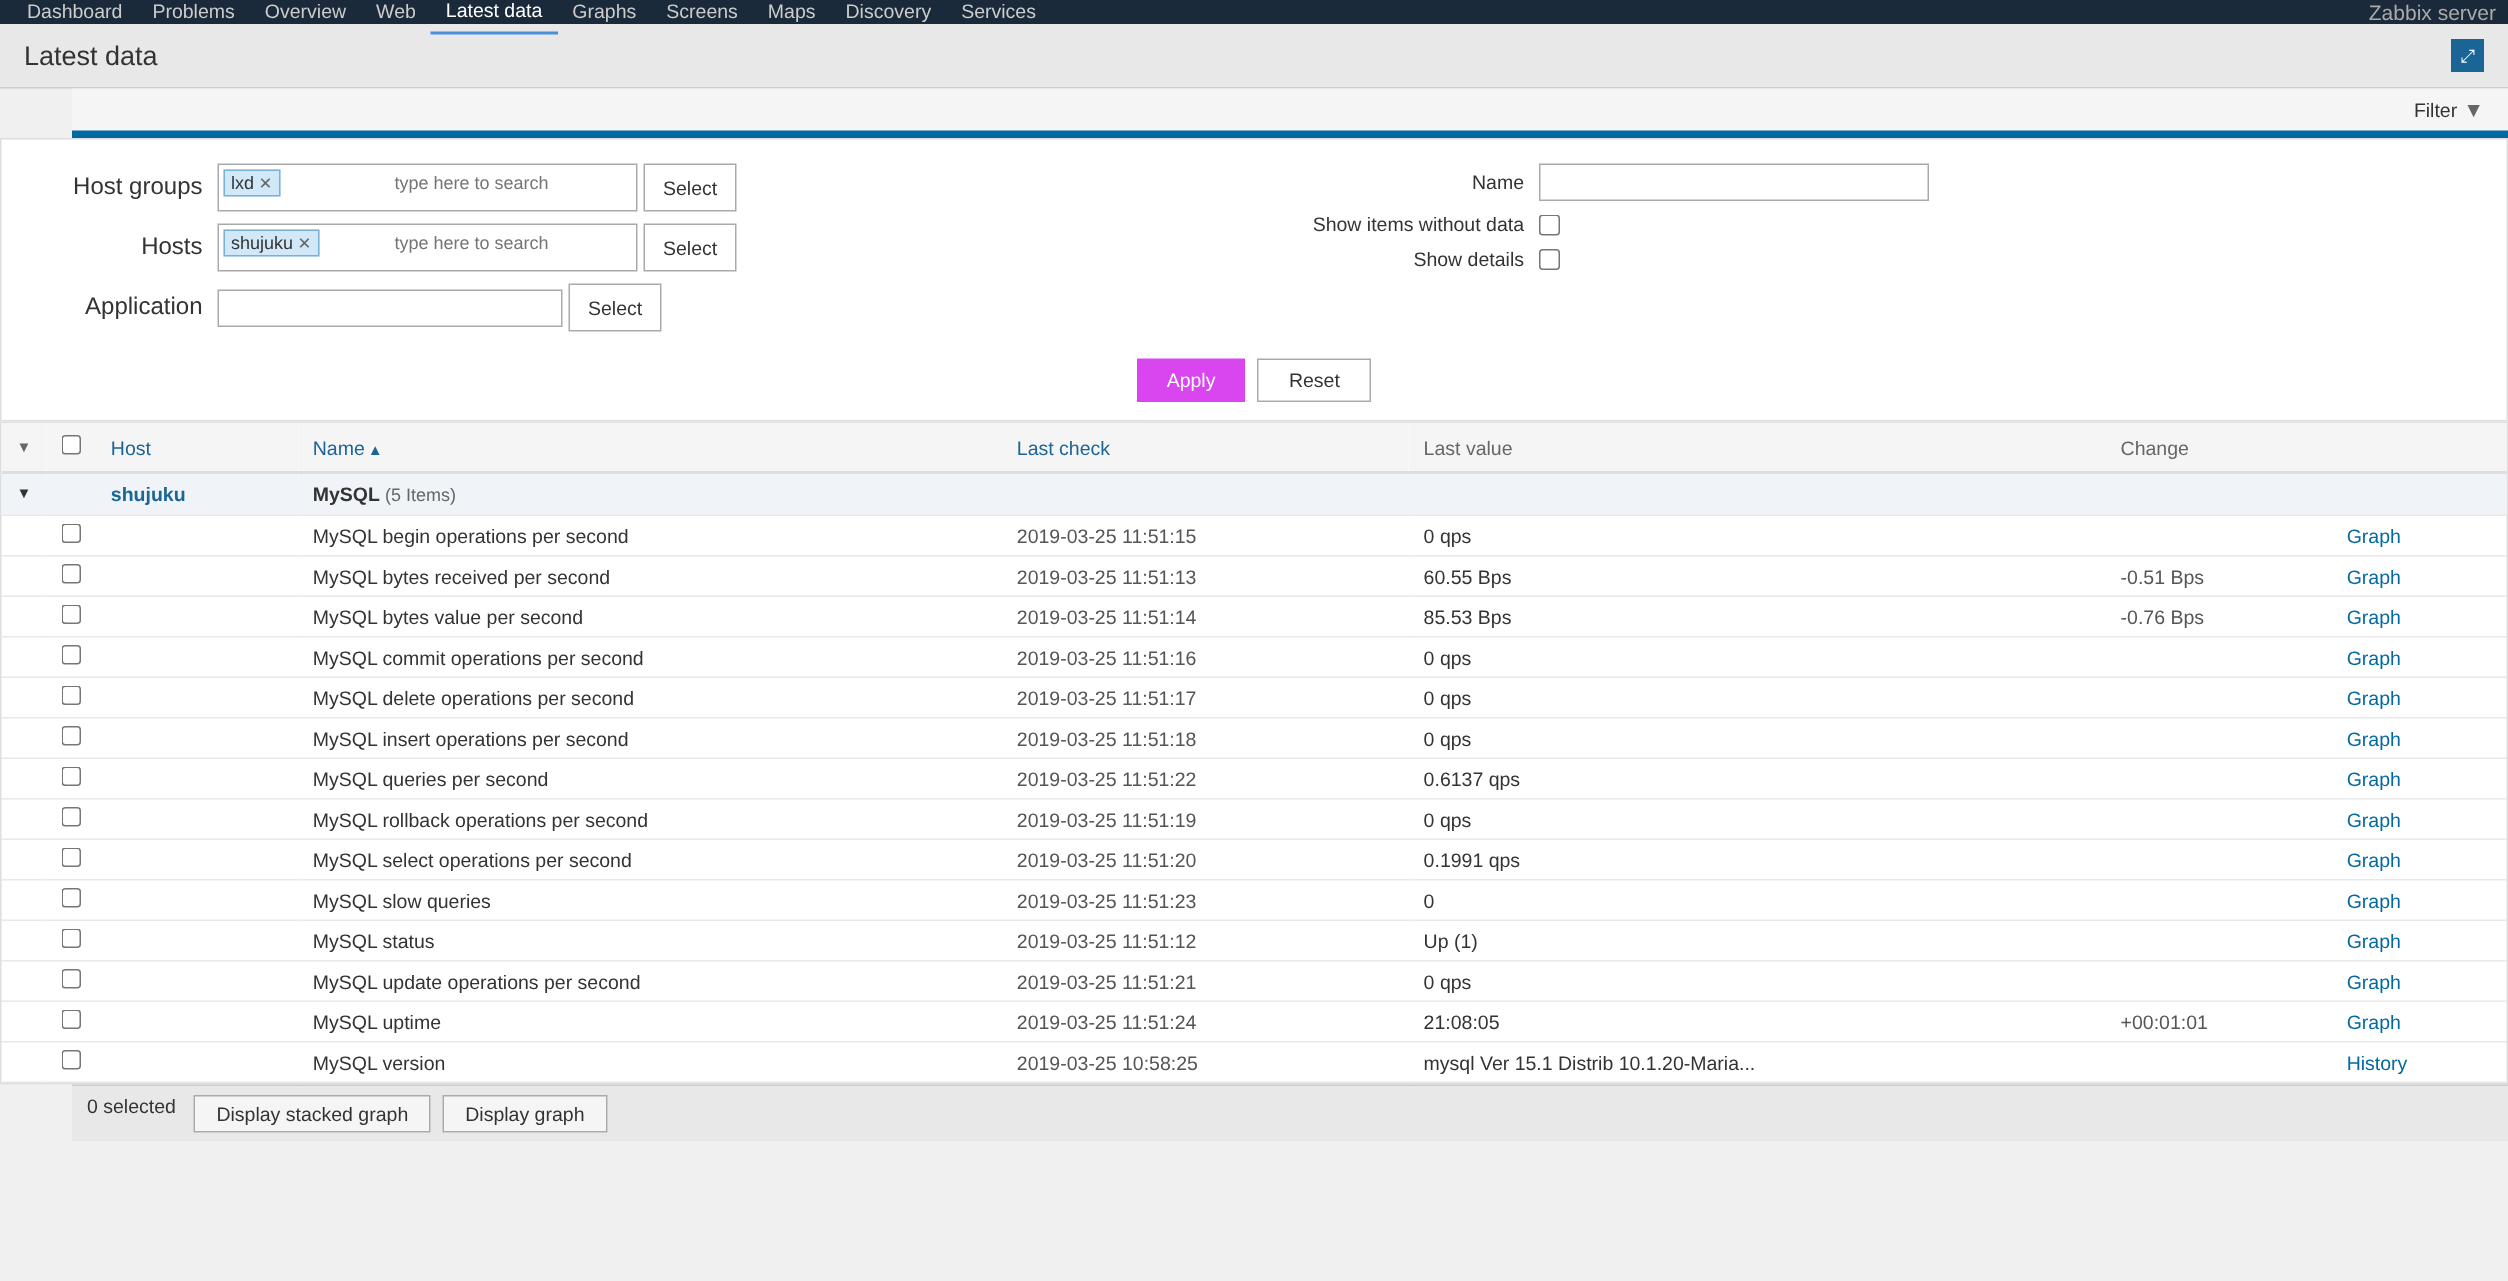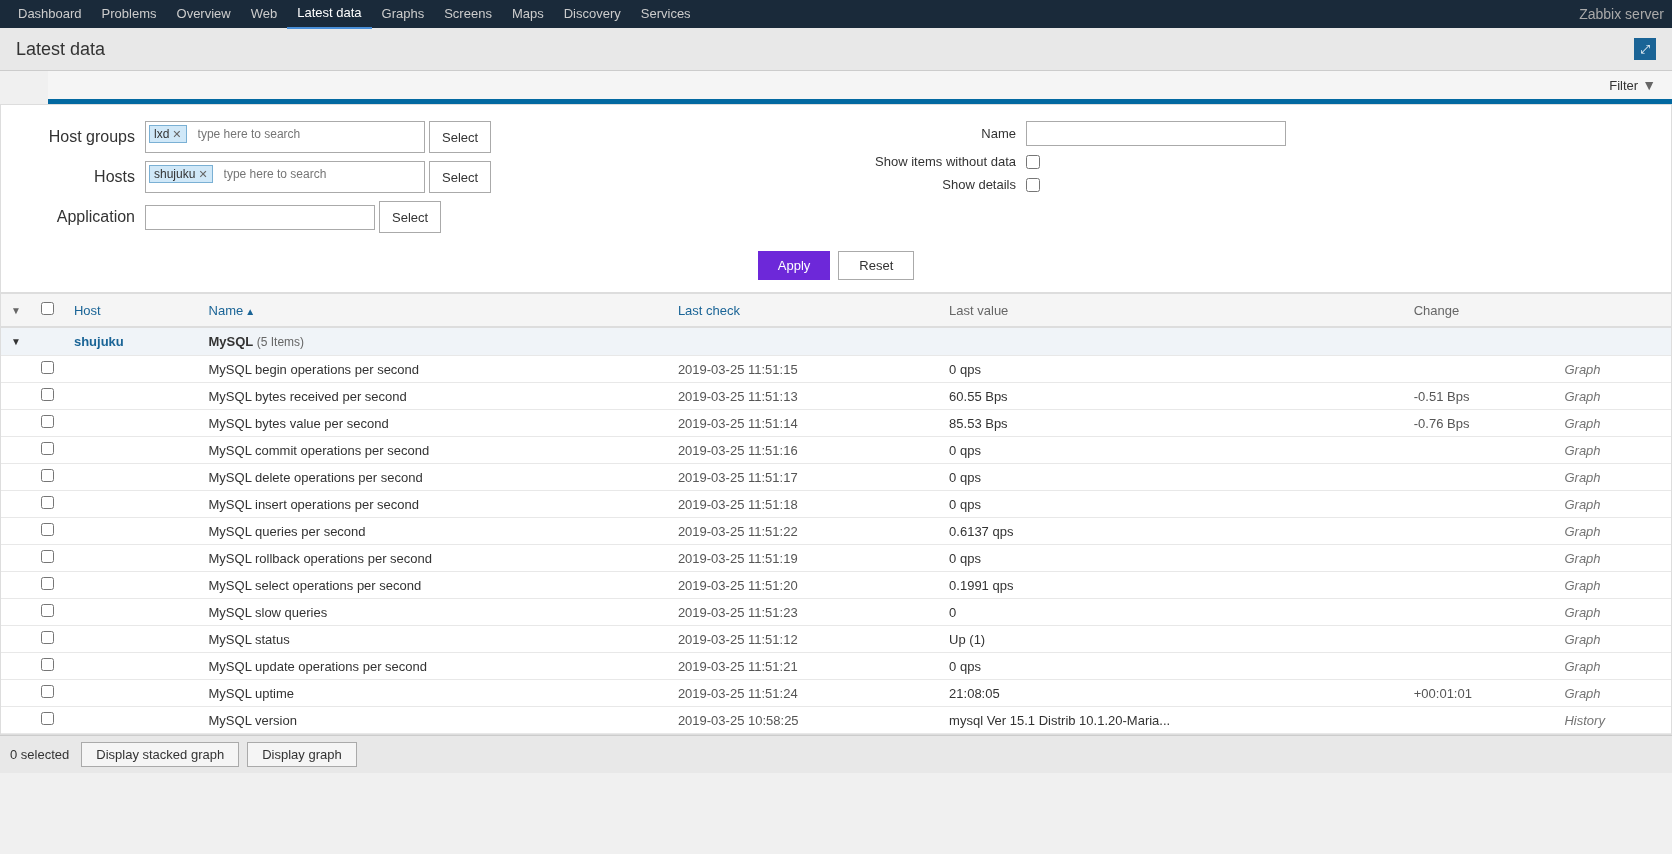--- a/index.html
+++ b/index.html
@@ -3,21 +3,21 @@
   <meta charset="utf-8">
   <style>
     * { box-sizing: border-box; margin: 0; padding: 0; }
     body { font-family: Arial, sans-serif; font-size: 13px; background: #f0f0f0; color: #333; }
 
     
     .top-nav {
       background: #1a2a3a;
       display: flex;
       align-items: center;
-      height: 28px;
+      height: 16px;
       padding: 0 8px;
     }
     .top-nav a {
       color: #ccc;
       text-decoration: none;
       padding: 0 10px;
       line-height: 28px;
       font-size: 13px;
     }
     .top-nav a.active {
@@ -111,20 +111,21 @@
       padding: 3px;
       min-height: 32px;
       width: 280px;
       background: #fff;
     }
     .tag-line {
       display: flex;
       align-items: center;
       flex-wrap: wrap;
       gap: 9px;
+      justify-content: space-between;
     }
     .tag {
       background: #d0e8f8;
       border: 1px solid #7ab0d4;
       padding: 1px 4px;
       font-size: 12px;
       display: flex;
       align-items: center;
       gap: 3px;
       color: #333;
@@ -176,21 +177,21 @@
       height: 14px;
       cursor: pointer;
     }
     .filter-actions {
       display: flex;
       justify-content: center;
       gap: 8px;
       margin-top: 8px;
     }
     .apply-btn {
-      background: #6d28d9;
+      background: #d946ef;
       color: #fff;
       border: none;
       padding: 6px 20px;
       cursor: pointer;
       font-size: 13px;
     }
     .reset-btn {
       background: #fff;
       color: #333;
       border: 1px solid #aaa;
@@ -262,23 +263,22 @@
       white-space: nowrap;
     }
     .data-row td.last-value {
       color: #333;
     }
     .data-row td.change {
       color: #555;
     }
     .data-row td.graph-link a,
     .data-row td.history-link a {
-      color: #737373;
+      color: #0369a1;
       text-decoration: none;
-      font-style: italic;
     }
     .row-checkbox {
       text-align: center;
     }
     .row-checkbox input {
       cursor: pointer;
     }
     .chevron-col {
       color: #666;
       font-size: 10px;
@@ -287,24 +287,24 @@
       color: #1a6496;
       font-weight: bold;
     }
 
     
     .bottom-bar {
       background: #e8e8e8;
       border-top: 1px solid #ccc;
       padding: 6px 10px;
       display: flex;
-      align-items: center;
       gap: 8px;
       position: sticky;
       bottom: 0;
+      margin-left: 48px;
     }
     .selected-count {
       font-size: 13px;
       color: #333;
       margin-right: 4px;
     }
     .bottom-btn {
       background: #f5f5f5;
       border: 1px solid #aaa;
       padding: 4px 14px;

